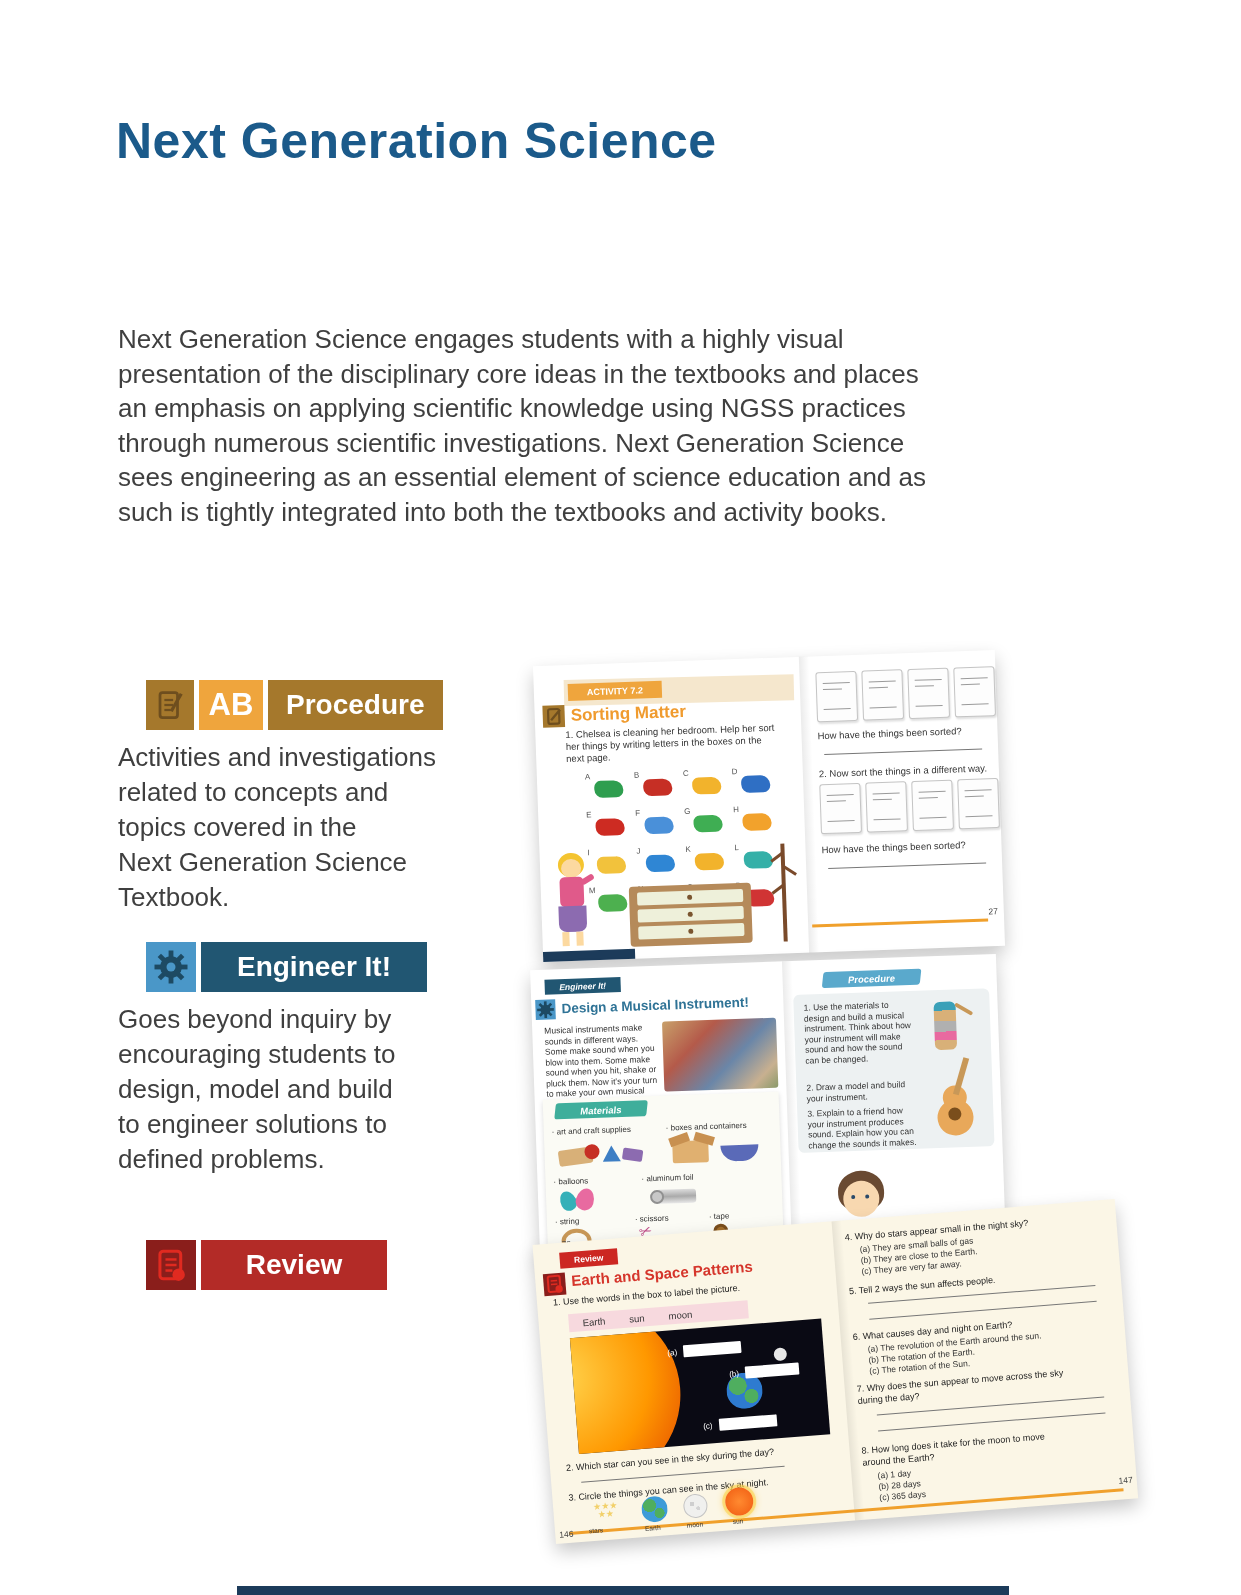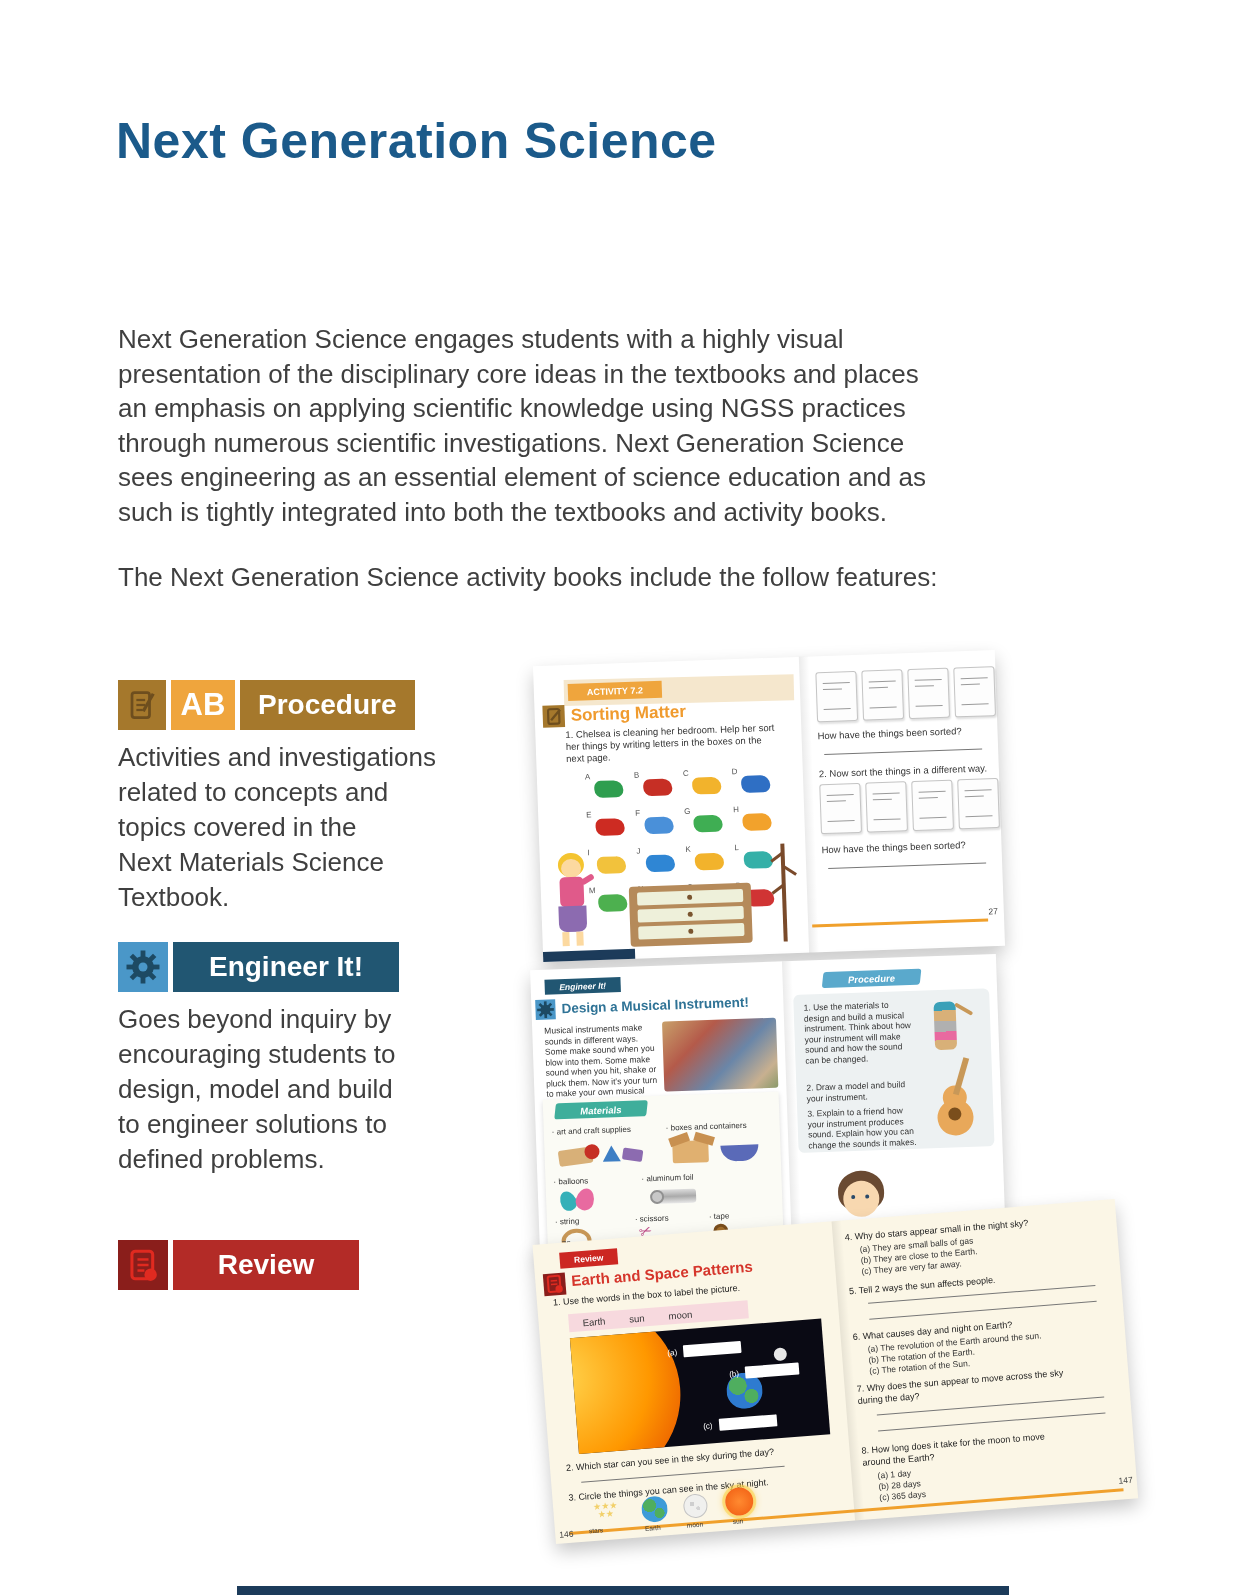--- a/index.html
+++ b/index.html
@@ -6,21 +6,21 @@
   .canvas{position:relative;width:1241px;height:1595px;background:#ffffff;overflow:hidden;
           font-family:"Liberation Sans",sans-serif;color:#414141;}
   .abs{position:absolute;}
   .pre{white-space:pre-line;}
 
   
   .page-title{font-size:50px;font-weight:700;color:#1b5a8a;letter-spacing:.5px;}
   .intro{font-size:26px;line-height:34.5px;color:#3f3f3f;}
 
   
-  .badge-row{display:flex;align-items:stretch;gap:5px;height:50px;}
+  .badge-row{display:flex;align-items:stretch;gap:5px;height:50px;margin-left:28px;}
   .icon-sq{width:48px;display:flex;align-items:center;justify-content:center;}
   .ab-sq{width:64px;display:flex;align-items:center;justify-content:center;
          font-size:31px;font-weight:700;color:#fff;}
   .label-box{display:flex;align-items:center;justify-content:center;
              font-size:28px;font-weight:700;color:#fff;padding:0 18px;}
   .gold{background:#a5782c;} .orange{background:#efa53d;}
   .lblue{background:#4a97c8;} .dblue{background:#215672;}
   .dred{background:#8a1e1b;} .red{background:#b32b27;}
   .feature-desc{font-size:26px;line-height:35px;color:#3f3f3f;}
 
@@ -84,39 +84,38 @@
 
 <div class="canvas">
 
   <div class="abs page-title" style="left:116px;top:112px;">Next Generation Science</div>
   <div class="abs intro pre" style="left:118px;top:322px;">Next Generation Science engages students with a highly visual
 presentation of the disciplinary core ideas in the textbooks and places
 an emphasis on applying scientific knowledge using NGSS practices
 through numerous scientific investigations. Next Generation Science
 sees engineering as an essential element of science education and as
 such is tightly integrated into both the textbooks and activity books.</div>
-  <div class="abs intro pre" style="left:118px;top:560px;">The Next Generation Science activity books include the follow features:</div>
 
   <div class="abs badge-row" style="left:118px;top:680px;">
     <div class="icon-sq gold">
       <svg width="30" height="34" viewBox="0 0 24 26">
         <rect x="4" y="3" width="14" height="20" rx="2" fill="none" stroke="#6e4e1e" stroke-width="2.2"></rect>
         <line x1="7.5" y1="9" x2="14.5" y2="9" stroke="#6e4e1e" stroke-width="1.8"></line>
         <line x1="7.5" y1="13" x2="14.5" y2="13" stroke="#6e4e1e" stroke-width="1.8"></line>
         <line x1="7.5" y1="17" x2="12.5" y2="17" stroke="#6e4e1e" stroke-width="1.8"></line>
         <line x1="13" y1="18" x2="21" y2="4" stroke="#6e4e1e" stroke-width="2.6"></line>
       </svg>
     </div>
     <div class="ab-sq orange">AB</div>
     <div class="label-box gold">Procedure</div>
   </div>
   <div class="abs feature-desc pre" style="left:118px;top:740px;">Activities and investigations
 related to concepts and
 topics covered in the
-Next Materials Science
+Next Generation Science
 Textbook.</div>
 
   <div class="abs badge-row" style="left:118px;top:942px;">
     <div class="icon-sq lblue" style="width:50px;">
       <svg width="36" height="36" viewBox="0 0 24 24">
         <g fill="#1d4a63">
           <rect x="10.4" y="1" width="3.2" height="22"></rect>
           <rect x="1" y="10.4" width="22" height="3.2"></rect>
           <rect x="10.4" y="1" width="3.2" height="22" transform="rotate(45 12 12)"></rect>
           <rect x="1" y="10.4" width="22" height="3.2" transform="rotate(45 12 12)"></rect>

